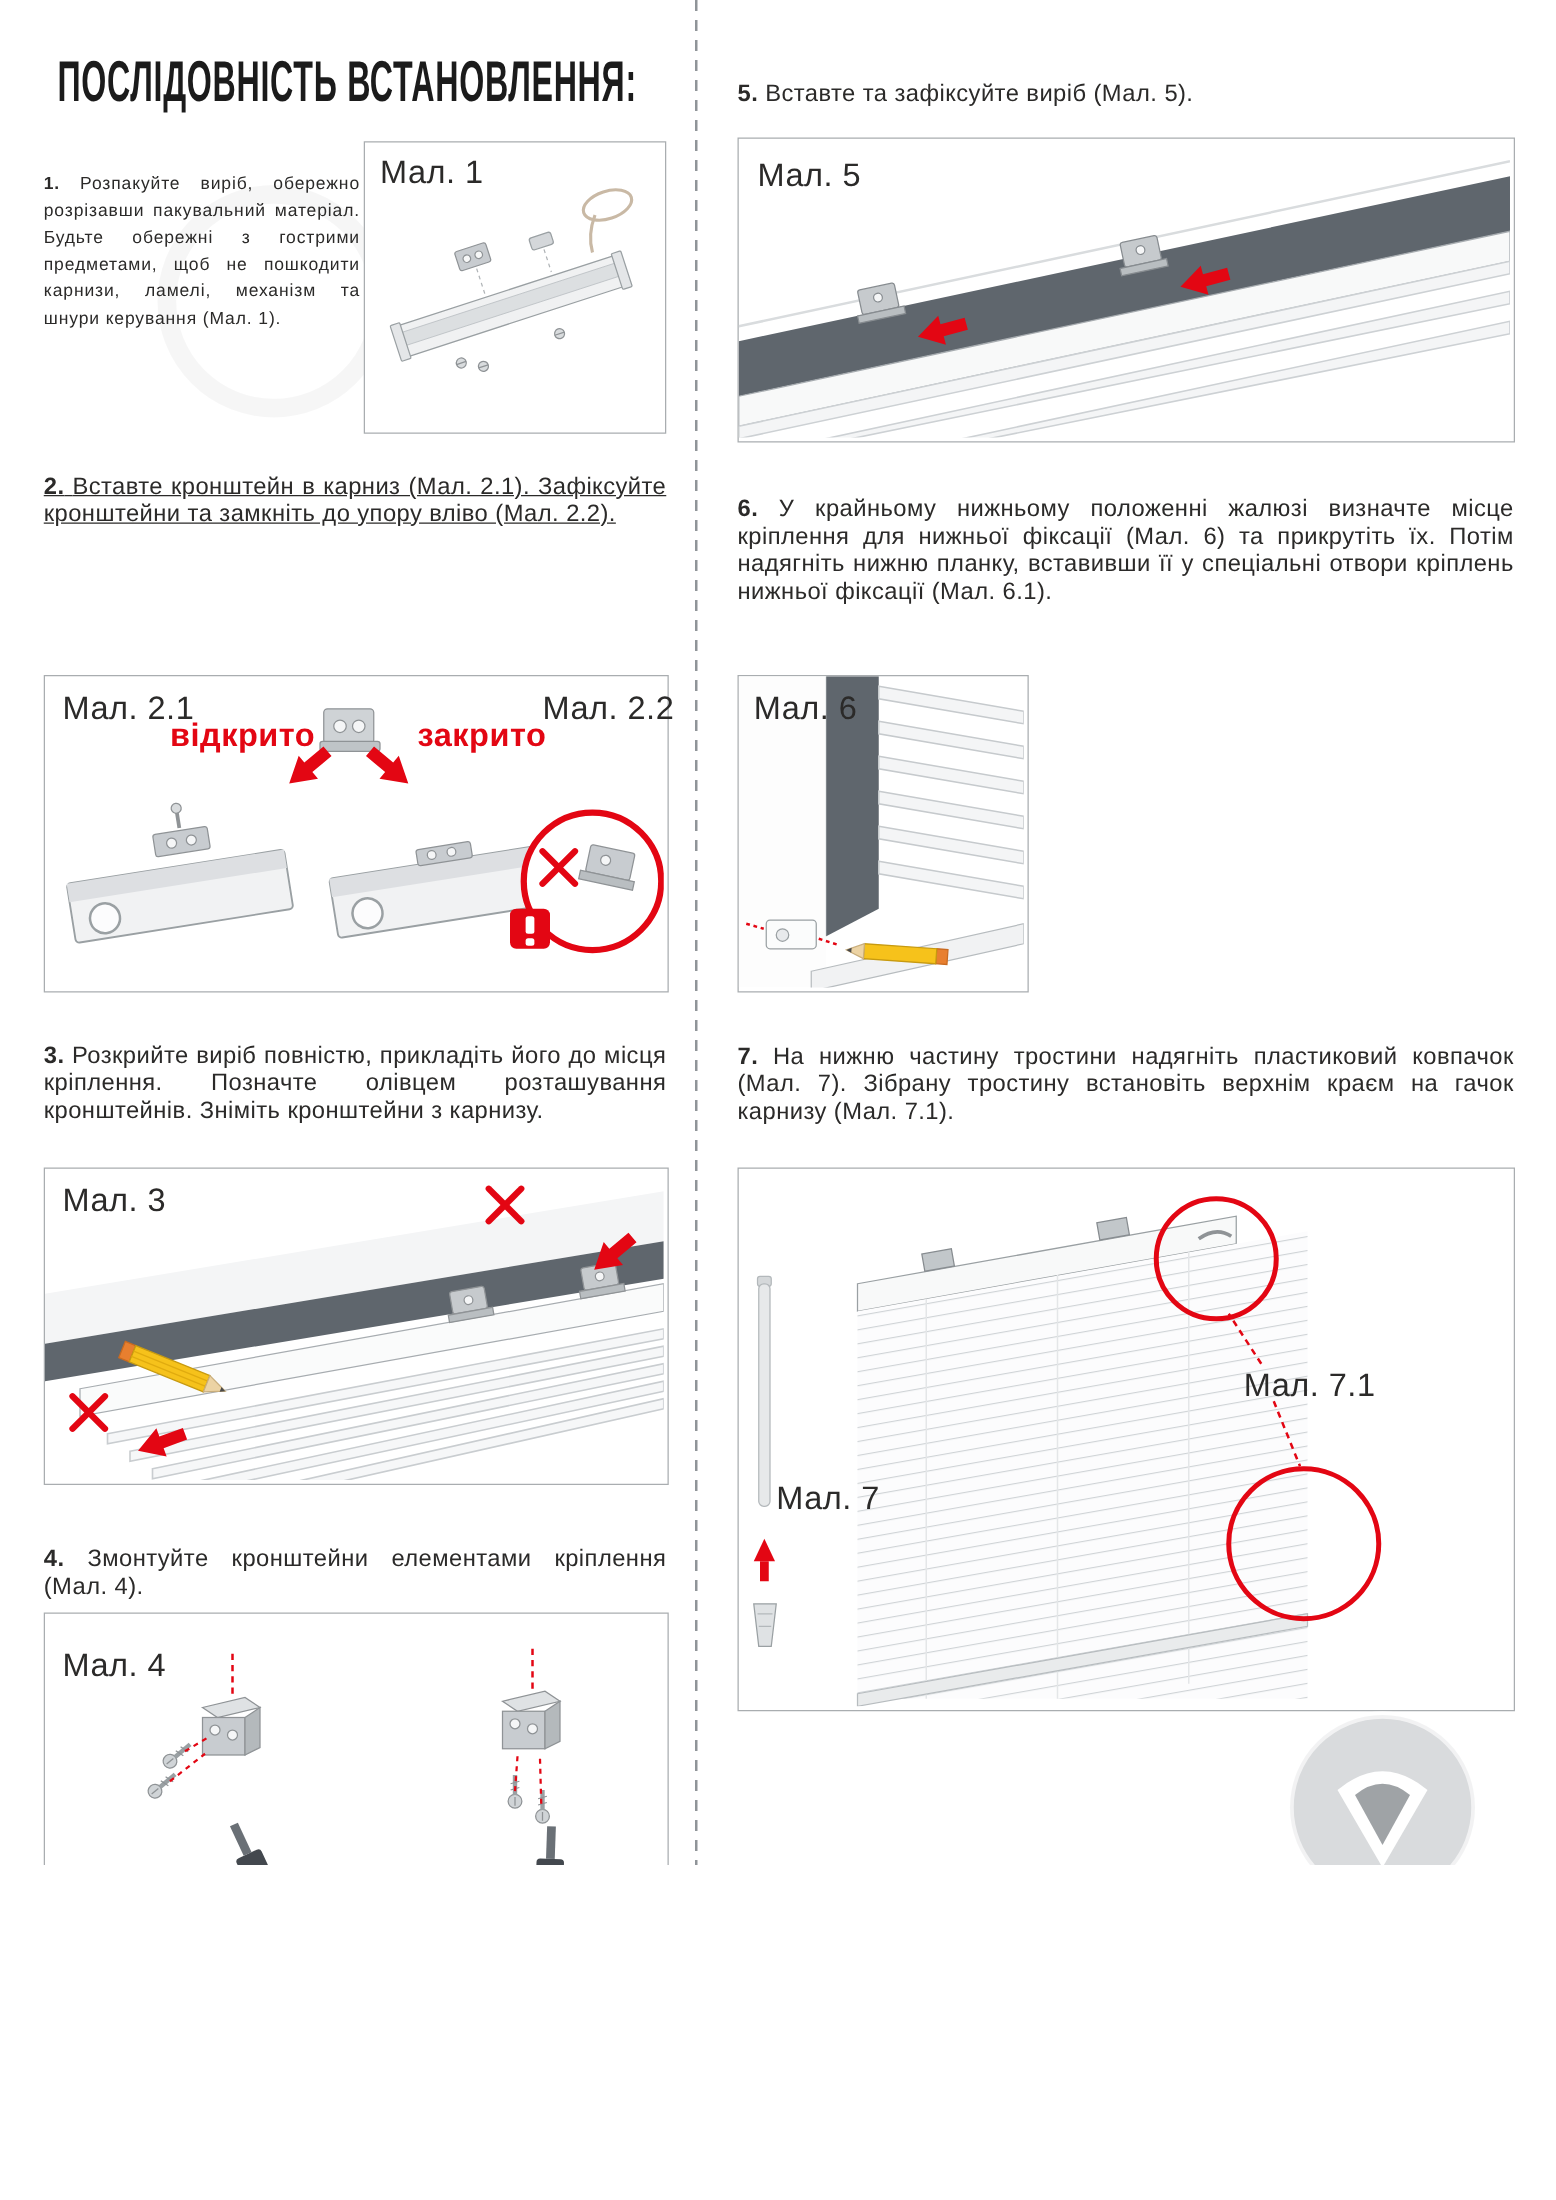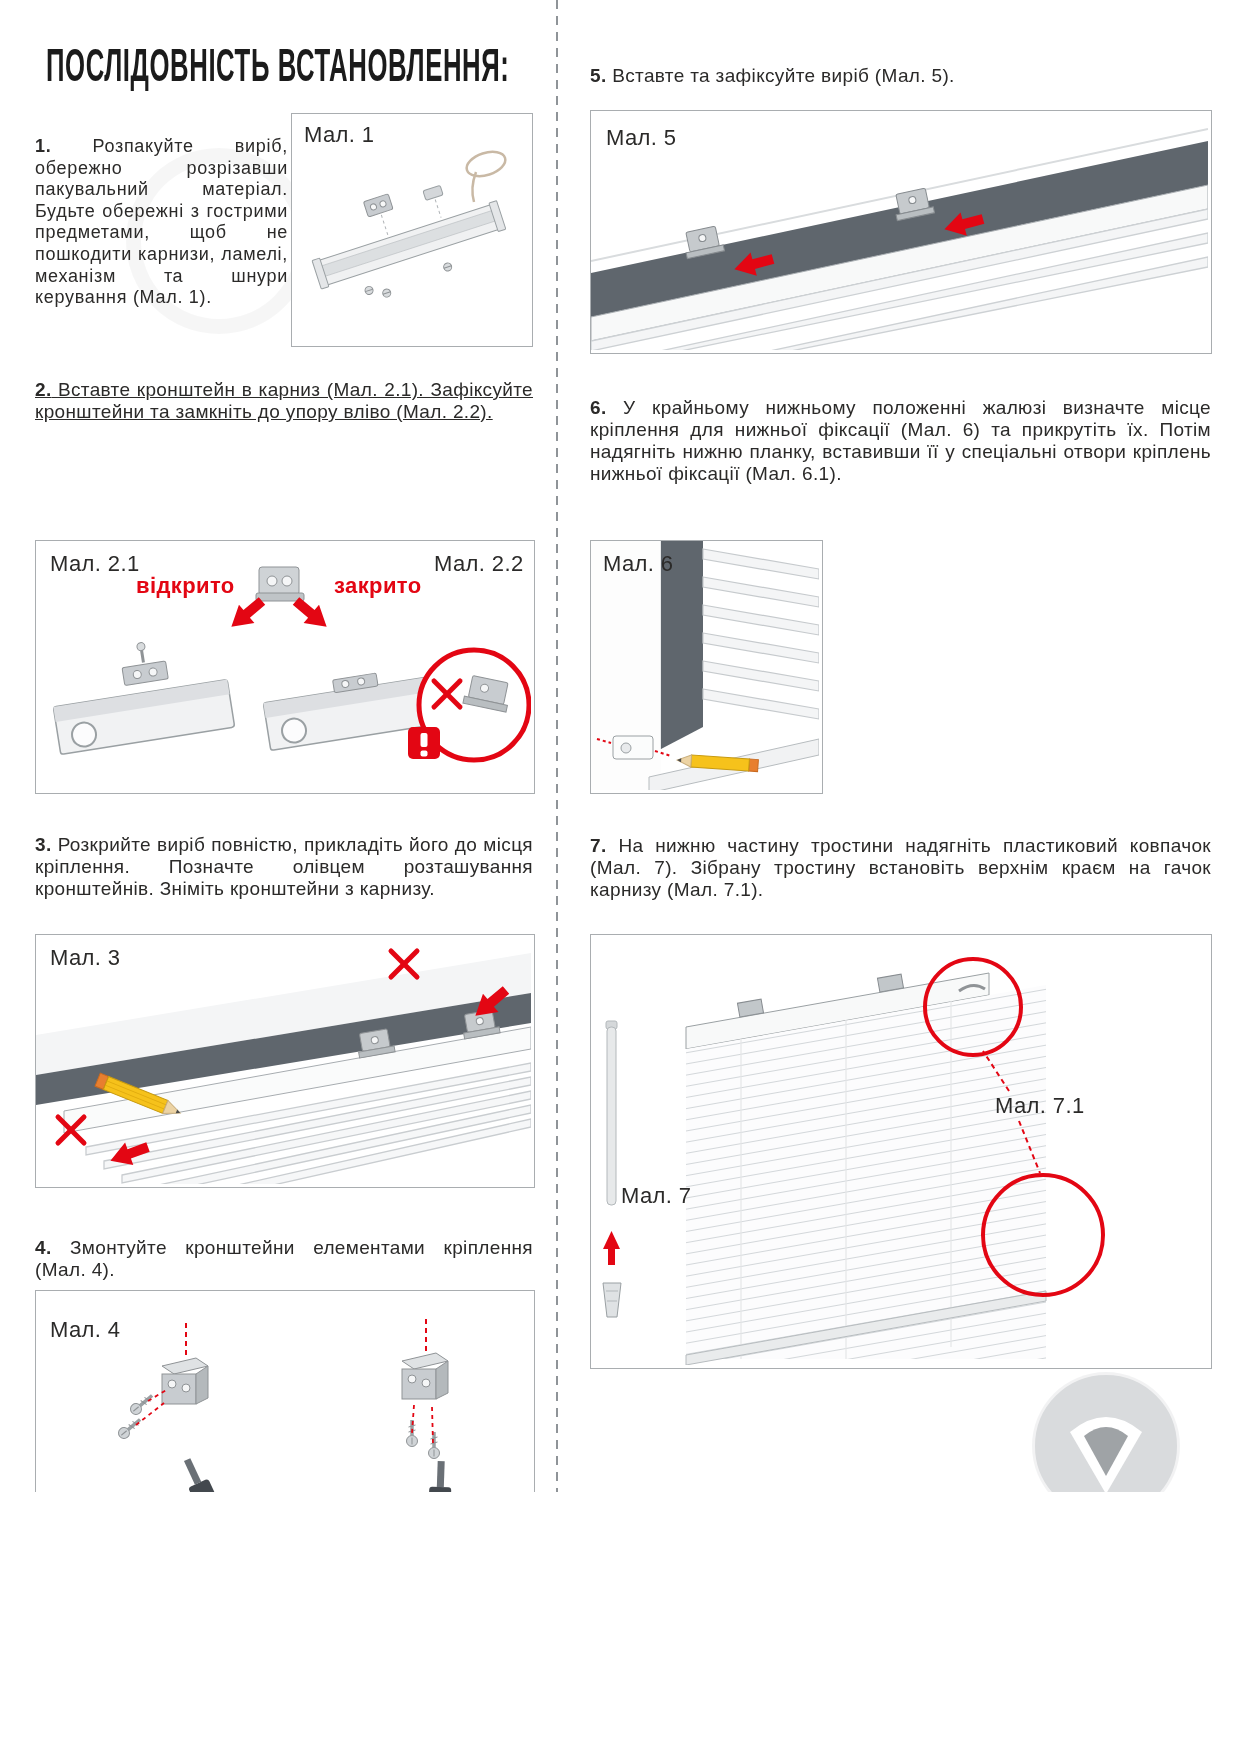--- a/index.html
+++ b/index.html
@@ -3,28 +3,28 @@
 <meta charset="utf-8">
 <style>
   html,body{margin:0;padding:0;background:#ffffff;}
   .page{position:relative;width:1245px;height:1492px;background:#fff;
         font-family:"Liberation Sans","DejaVu Sans",sans-serif;color:#2b2a29;overflow:hidden;}
   .abs{position:absolute;}
   .title{font-weight:700;font-size:46px;letter-spacing:1px;transform:scaleX(0.56);
          transform-origin:left top;white-space:nowrap;color:#1b1b1b;}
   .step{position:absolute;font-size:19px;line-height:22px;text-align:justify;
         letter-spacing:0.35px;color:#2b2a29;}
-  .step--s1{font-size:18px;line-height:21.6px;letter-spacing:0.7px;margin-top:24px;}
+  .step--s1{font-size:14px;line-height:21.6px;letter-spacing:0.7px;margin-top:24px;}
   .step b{font-weight:700;}
   .warn-icon{display:inline-block;width:17px;height:17px;background:#e30613;color:#fff;
              font-weight:700;font-size:14px;line-height:17px;text-align:center;
              border-radius:3px;vertical-align:-2px;margin-right:3px;}
   .fig{position:absolute;border:1.5px solid #a9adb0;background:#fff;}
   .fig svg{display:block;}
-  .fig-label{position:absolute;font-size:22px;letter-spacing:0.4px;color:#2b2a29;white-space:nowrap;}
+  .fig-label{position:absolute;font-size:26px;letter-spacing:0.4px;color:#2b2a29;white-space:nowrap;}
   .fig-label--red{color:#e30613;font-weight:700;margin-top:20px;}
   .divider{position:absolute;left:556px;top:0;width:2px;height:1760px;
            background:repeating-linear-gradient(180deg,#8f9498 0 9px,transparent 9px 16px);}
   .page-num{position:absolute;left:1212px;top:1722px;font-size:20px;color:#4a4f54;}
   .page-num-bar{position:absolute;left:1200px;top:1706px;width:1px;height:40px;background:#b7bcbf;}
   .wm-ring{position:absolute;left:126px;top:148px;width:156px;height:156px;border-radius:50%;
            border:15px solid rgba(0,0,0,0.035);}
 </style>
 </head>
 <body>

